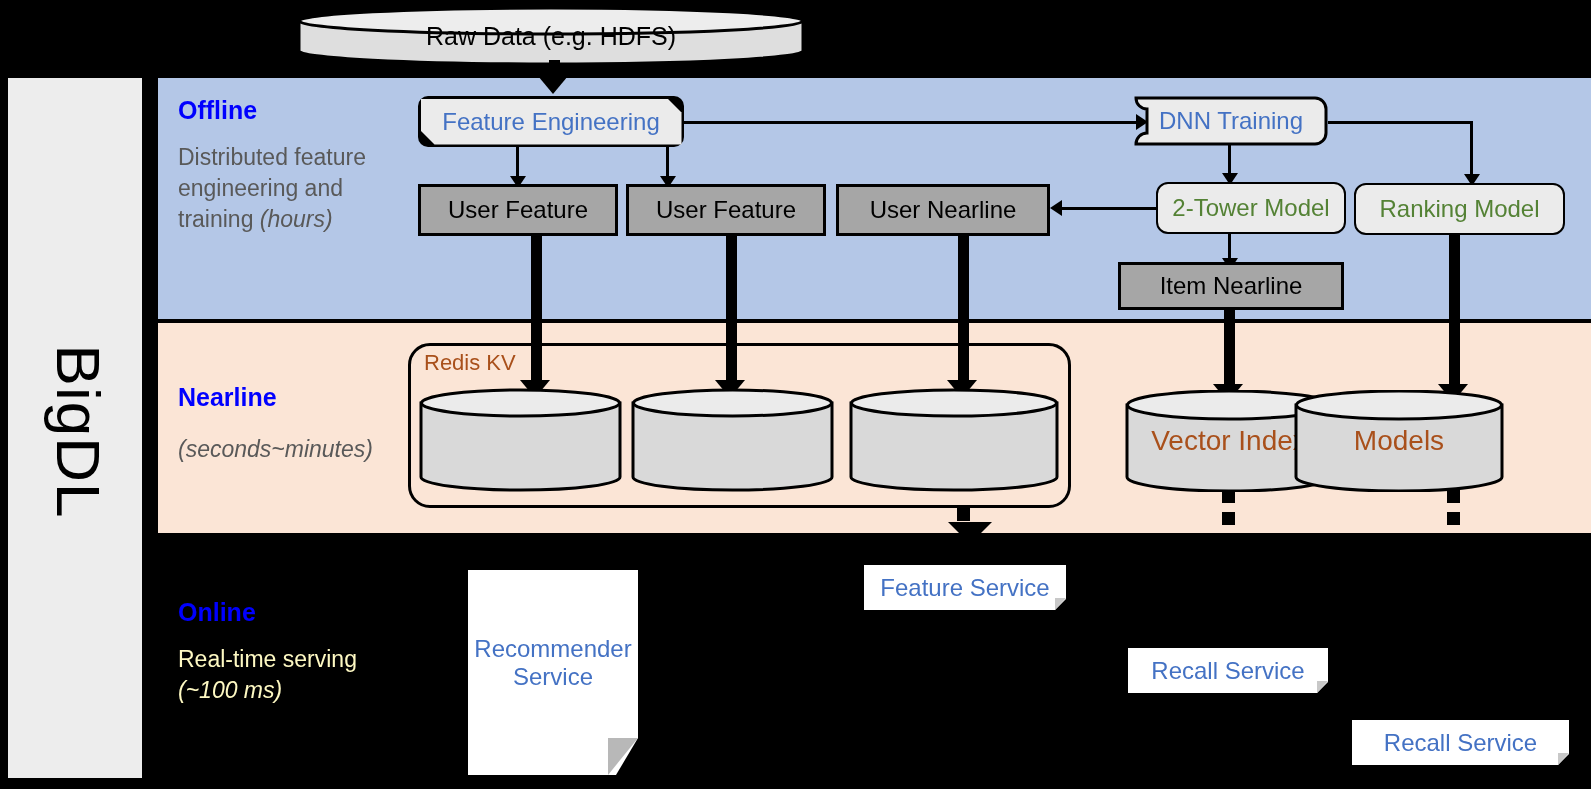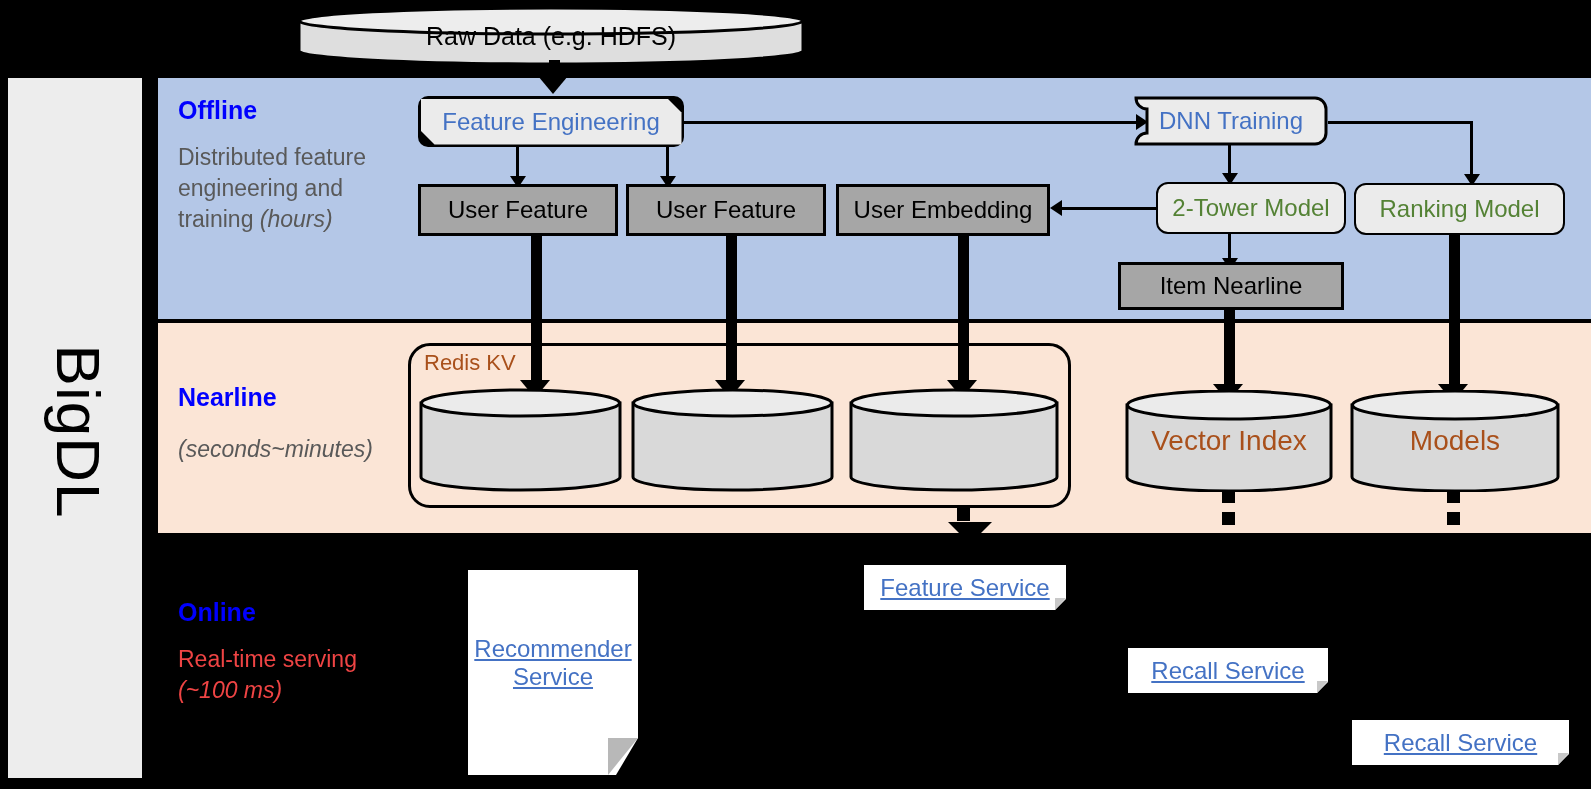--- a/index.html
+++ b/index.html
@@ -20,21 +20,21 @@
   .band-title{position:absolute;color:#0000ff;font-size:25px;font-weight:bold;}
   .band-desc{position:absolute;color:#595959;font-size:23px;line-height:31px;}
   .band-desc i{font-style:italic;}
 
   #t-offline{left:178px;top:96px;}
   #d-offline{left:178px;top:142px;width:220px;}
   #t-nearline{left:178px;top:358px;margin-top:25px;}
   #d-nearline{left:178px;top:403px;width:240px;}
   #t-online{left:178px;top:598px;}
   #d-online{left:178px;top:644px;width:220px;}
-  #d-online{color:#ef4444;}
+  #d-online{color:#fef9c3;}
 
   
   .box{position:absolute;box-sizing:border-box;display:flex;align-items:center;justify-content:center;text-align:center;}
   .gray-box{background:#a6a6a6;border:3px solid #000;color:#000;font-size:24px;}
   .lite-box{background:#ebebeb;border:2.5px solid #000;font-size:24px;}
   .blue-txt{color:#4472c4;}
   .green-txt{color:#548235;}
   .brown-txt{color:#a9501b;}
   .cut-corner-outer{background:#000;border-radius:10px;}
   .cut-corner-outer > .cut-inner{
@@ -57,21 +57,21 @@
   .cyl-label{position:absolute;inset:0;display:flex;align-items:center;justify-content:center;font-size:28px;}
 
   
   #redis-box{position:absolute;left:408px;top:343px;width:663px;height:165px;
      border:3px solid #000;border-radius:22px;box-sizing:border-box;background:transparent;}
   #redis-label{position:absolute;left:424px;top:350px;color:#a9501b;font-size:22px;}
 
   
   .doc{position:absolute;background:#fff;}
   .doc-label{position:absolute;inset:0;display:flex;align-items:center;justify-content:center;
-     text-align:center;color:#4472c4;font-size:24px;text-decoration:underline;}
+     text-align:center;color:#4472c4;font-size:24px;}
 
   
   .ln{position:absolute;background:#000;}
   .vthin{width:2.5px;}
   .hthin{height:2.5px;}
   .vthick{width:11px;}
 
   .arrowdn{position:absolute;width:0;height:0;border-left:8px solid transparent;border-right:8px solid transparent;border-top:12px solid #000;}
   .arrowdn-big{position:absolute;width:0;height:0;border-left:15px solid transparent;border-right:15px solid transparent;border-top:18px solid #000;}
   .arrowlf{position:absolute;width:0;height:0;border-top:8px solid transparent;border-bottom:8px solid transparent;border-right:12px solid #000;}
@@ -181,21 +181,21 @@
 
   <div class="box gray-box" style="left:418px;top:184px;width:200px;height:52px;">
     <span>User Feature</span>
   </div>
 
   <div class="box gray-box" style="left:626px;top:184px;width:200px;height:52px;">
     <span>User Feature</span>
   </div>
 
   <div class="box gray-box" style="left:836px;top:184px;width:214px;height:52px;">
-    <span>User Embedding</span>
+    <span>User Nearline</span>
   </div>
 
   <div class="box lite-box round-box" style="left:1156px;top:182px;width:190px;height:52px;">
     <span class="green-txt">2-Tower Model</span>
   </div>
 
   <div class="box lite-box round-box" style="left:1354px;top:183px;width:211px;height:52px;">
     <span class="green-txt">Ranking Model</span>
   </div>
 
@@ -229,21 +229,21 @@
   </div>
 
   <div class="cyl" style="left:1124px;top:390px;width:210px;height:102px;">
     <svg width="210" height="102" viewBox="0 0 210 102">
       <path d="M3,15 L3,87 A101.5,14 0 0,0 207,87 L207,15 Z" fill="#d9d9d9" stroke="#000" stroke-width="3"></path>
       <ellipse cx="105" cy="15" rx="101.5" ry="14" fill="#ebebeb" stroke="#000" stroke-width="3"></ellipse>
     </svg>
     <div class="cyl-label brown-txt">Vector Index</div>
   </div>
 
-  <div class="cyl" style="left:1349px;top:390px;width:212px;height:102px;">
+  <div class="cyl" style="left:1293px;top:390px;width:212px;height:102px;">
     <svg width="212" height="102" viewBox="0 0 212 102">
       <path d="M3,15 L3,87 A102.5,14 0 0,0 209,87 L209,15 Z" fill="#d9d9d9" stroke="#000" stroke-width="3"></path>
       <ellipse cx="106" cy="15" rx="102.5" ry="14" fill="#ebebeb" stroke="#000" stroke-width="3"></ellipse>
     </svg>
     <div class="cyl-label brown-txt">Models</div>
   </div>
 
   <div class="doc" style="left:468px;top:570px;width:170px;height:205px;
        clip-path:polygon(0 0, 100% 0, 100% 168px, 148px 205px, 0 205px);">
     <div class="doc-label" style="padding-bottom:20px;">Recommender Service</div>

